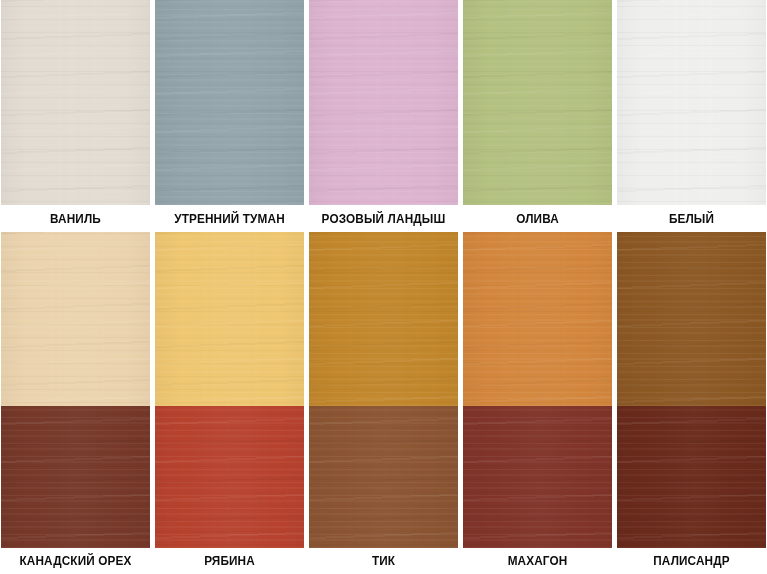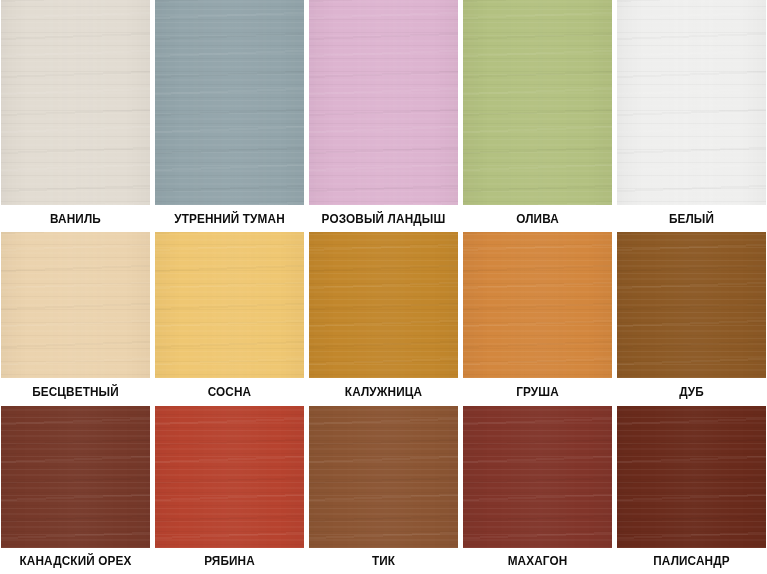--- a/index.html
+++ b/index.html
@@ -199,27 +199,20 @@
         <div class="swatch-chip" style="background-color: rgb(211, 135, 62);"></div>
         <div class="grain"></div>
         <div class="grain2"></div>
       </div>
       <div class="swatch-cell">
         <div class="swatch-chip" style="background-color: rgb(140, 89, 37);"></div>
         <div class="grain"></div>
         <div class="grain2"></div>
       </div>
     </div>
-    <div class="label-strip">
-      <div class="swatch-label" style="color: rgb(13, 13, 13);">БЕСЦВЕТНЫЙ</div>
-      <div class="swatch-label" style="color: rgb(13, 13, 13);">СОСНА</div>
-      <div class="swatch-label" style="color: rgb(13, 13, 13);">КАЛУЖНИЦА</div>
-      <div class="swatch-label" style="color: rgb(13, 13, 13);">ГРУША</div>
-      <div class="swatch-label" style="color: rgb(13, 13, 13);">ДУБ</div>
-    </div>
   </div>
 
   <div class="swatch-row r2">
     <div class="swatch-strip">
       <div class="swatch-cell">
         <div class="swatch-chip" style="background-color: rgb(118, 57, 42);"></div>
         <div class="grain"></div>
         <div class="grain2"></div>
       </div>
       <div class="swatch-cell">

